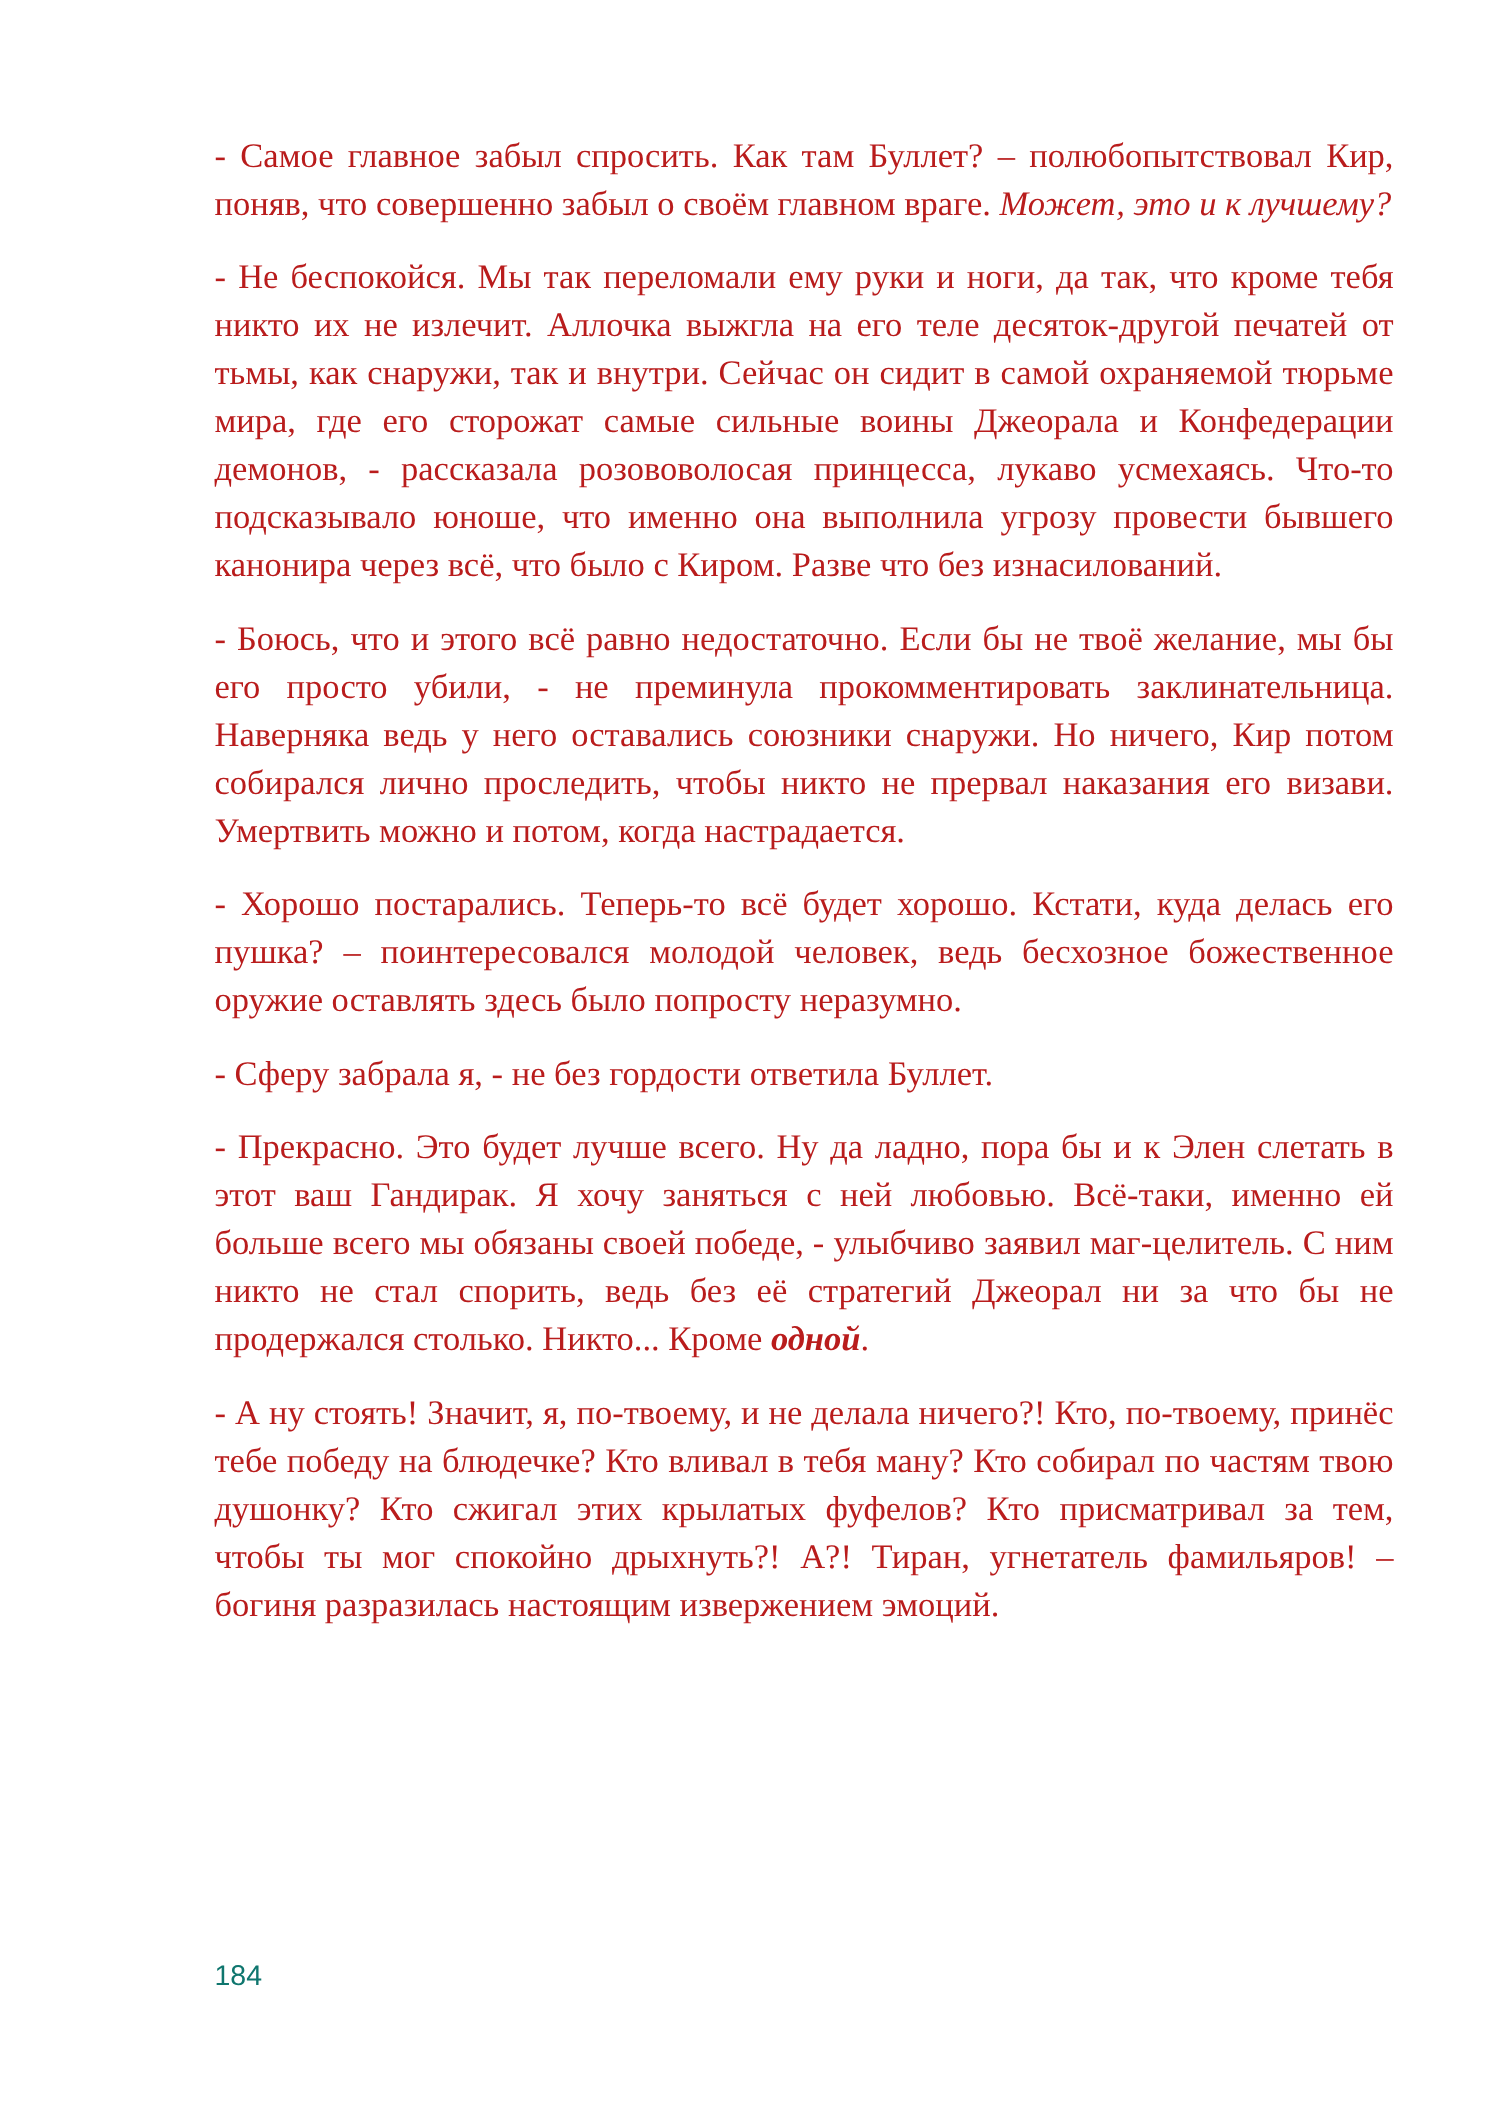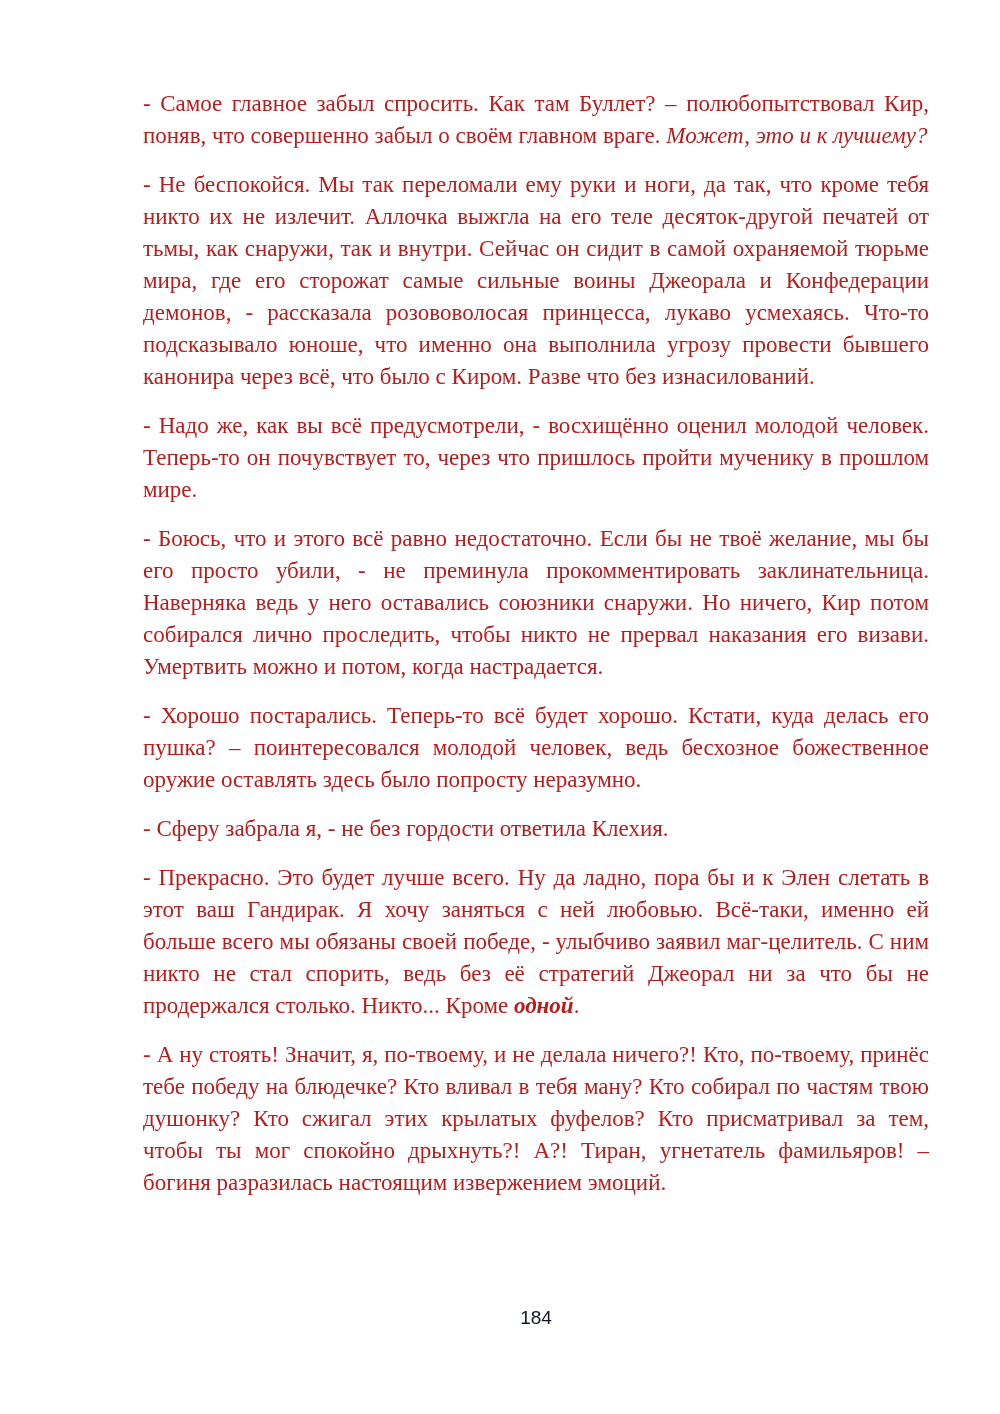--- a/index.html
+++ b/index.html
@@ -30,45 +30,44 @@
     padding: 0;
   }
   .run { font-style: normal; font-weight: normal; }
   .run.italic { font-style: italic; }
   .run.bold-italic { font-style: italic; font-weight: bold; }
   .page-number {
     position: absolute;
     top: 1306px;
     left: 143px;
     width: 786px;
-    text-align: center;
-    color: #0f172a;
+    text-align: left;
+    color: #0f766e;
     font-family: "Liberation Sans", sans-serif;
     font-size: 19px;
     line-height: 24px;
   }
 </style>
 </head>
 <body>
 
 <div class="page">
 
   <div class="text-block">
 
     <p><span class="run regular">- Самое главное забыл спросить. Как там Буллет? – полюбопытствовал Кир, поняв, что совершенно забыл о своём главном враге. </span><span class="run italic">Может, это и к лучшему?</span></p>
 
     <p><span class="run regular">- Не беспокойся. Мы так переломали ему руки и ноги, да так, что кроме тебя никто их не излечит. Аллочка выжгла на его теле десяток-другой печатей от тьмы, как снаружи, так и внутри. Сейчас он сидит в самой охраняемой тюрьме мира, где его сторожат самые сильные воины Джеорала и Конфедерации демонов, - рассказала розововолосая принцесса, лукаво усмехаясь. Что-то подсказывало юноше, что именно она выполнила угрозу провести бывшего канонира через всё, что было с Киром. Разве что без изнасилований.</span></p>
 
-    <p><span class="run regular">- Надо же, как вы всё предусмотрели, - восхищённо оценил молодой человек. Теперь-то он почувствует то, через что пришлось пройти мученику в прошлом мире.</span></p>
 
     <p><span class="run regular">- Боюсь, что и этого всё равно недостаточно. Если бы не твоё желание, мы бы его просто убили, - не преминула прокомментировать заклинательница. Наверняка ведь у него оставались союзники снаружи. Но ничего, Кир потом собирался лично проследить, чтобы никто не прервал наказания его визави. Умертвить можно и потом, когда настрадается.</span></p>
 
     <p><span class="run regular">- Хорошо постарались. Теперь-то всё будет хорошо. Кстати, куда делась его пушка? – поинтересовался молодой человек, ведь бесхозное божественное оружие оставлять здесь было попросту неразумно.</span></p>
 
-    <p><span class="run regular">- Сферу забрала я, - не без гордости ответила Клехия.</span></p>
+    <p><span class="run regular">- Сферу забрала я, - не без гордости ответила Буллет.</span></p>
 
     <p><span class="run regular">- Прекрасно. Это будет лучше всего. Ну да ладно, пора бы и к Элен слетать в этот ваш Гандирак. Я хочу заняться с ней любовью. Всё-таки, именно ей больше всего мы обязаны своей победе, - улыбчиво заявил маг-целитель. С ним никто не стал спорить, ведь без её стратегий Джеорал ни за что бы не продержался столько. Никто... Кроме </span><span class="run bold-italic">одной</span><span class="run regular">.</span></p>
 
     <p><span class="run regular">- А ну стоять! Значит, я, по-твоему, и не делала ничего?! Кто, по-твоему, принёс тебе победу на блюдечке? Кто вливал в тебя ману? Кто собирал по частям твою душонку? Кто сжигал этих крылатых фуфелов? Кто присматривал за тем, чтобы ты мог спокойно дрыхнуть?! А?! Тиран, угнетатель фамильяров! – богиня разразилась настоящим извержением эмоций.</span></p>
 
   </div>
 
   <div class="page-number">184</div>
 
 </div>

